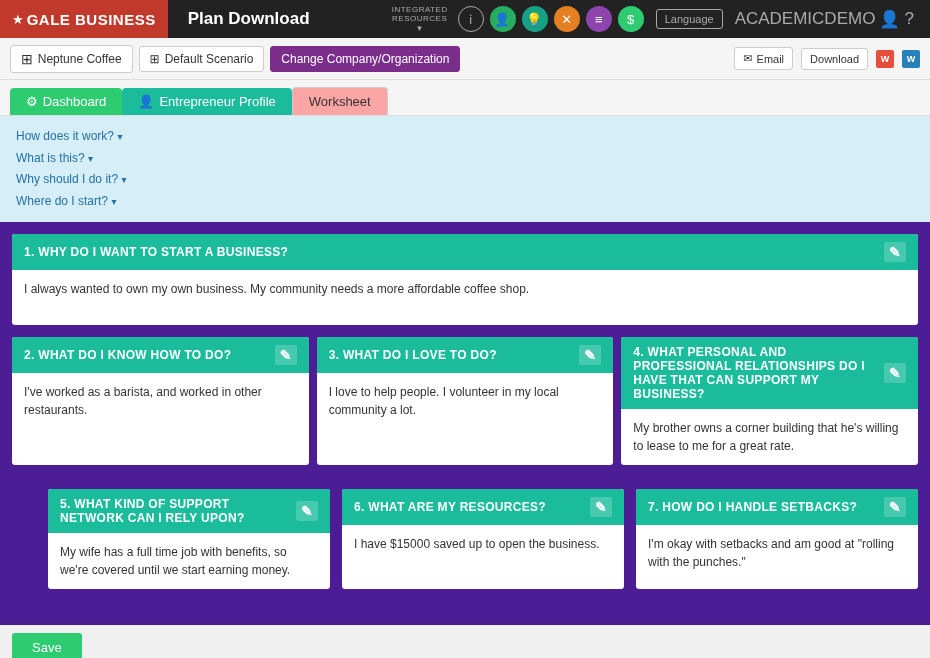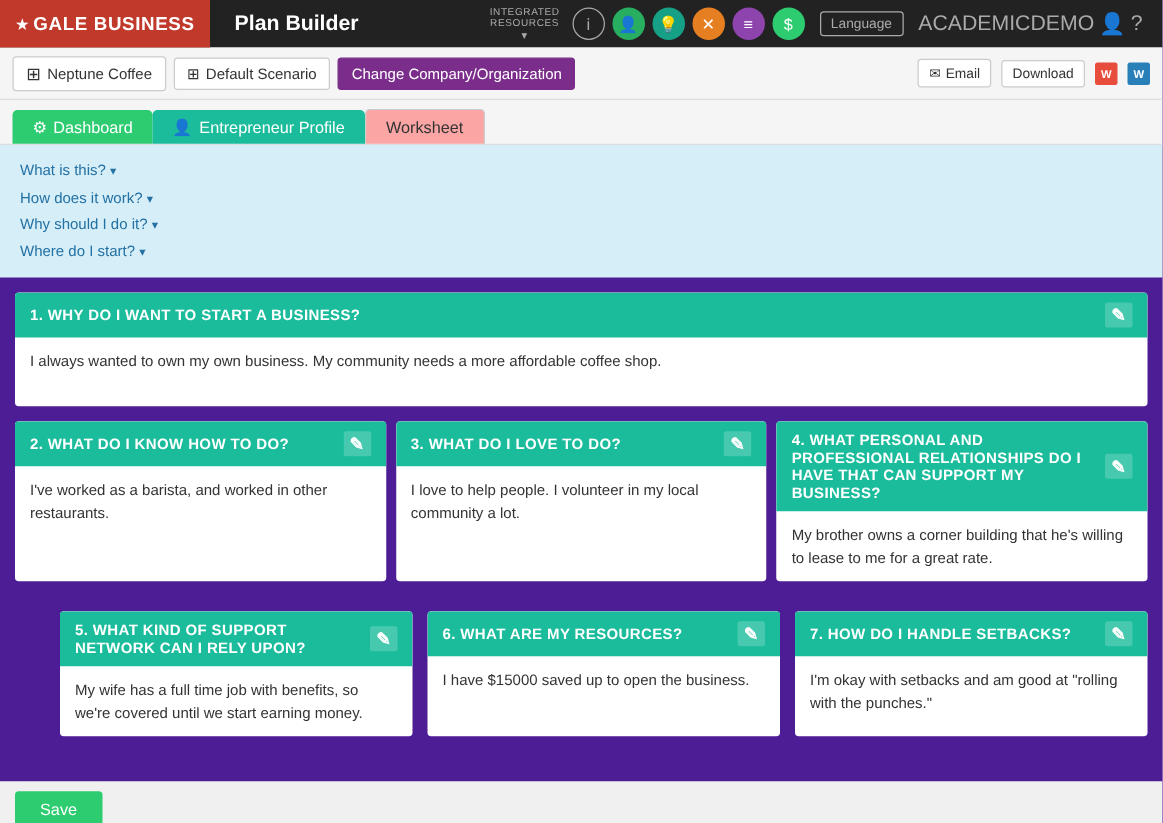--- a/index.html
+++ b/index.html
@@ -65,21 +65,21 @@
     .logo-star { color: white; font-size: 13px; margin-right: 3px; }
   </style>
 </head>
 <body>
 
 <div class="header">
   <div class="logo-section">
     <span class="logo-star">★</span>
     <span class="logo-text">GALE BUSINESS</span>
   </div>
-  <div class="plan-builder-title">Plan Builder</div>
+  <div class="plan-builder-title">Plan Download</div>
   <div class="header-icons">
     <div class="integrated-resources">
       <span style="font-size:8px;letter-spacing:0.5px;">INTEGRATED</span>
       <span style="font-size:8px;letter-spacing:0.5px;">RESOURCES</span>
       <span style="font-size:9px;color:#aaa;">▾</span>
     </div>
     <div class="header-icon circle" title="info">ℹ</div>
     <div class="header-icon green" title="person">👤</div>
     <div class="header-icon teal" title="lightbulb">💡</div>
     <div class="header-icon orange" title="target">✕</div>
@@ -127,22 +127,22 @@
   <button class="tab active-teal">
     <span>👤</span>
     <span>Entrepreneur Profile</span>
   </button>
   <button class="tab inactive">
     <span>Worksheet</span>
   </button>
 </div>
 
 <div class="info-box">
+  <a class="info-link"><span>How does it work?</span> <span class="arrow">▾</span></a>
   <a class="info-link"><span>What is this?</span> <span class="arrow">▾</span></a>
-  <a class="info-link"><span>How does it work?</span> <span class="arrow">▾</span></a>
   <a class="info-link"><span>Why should I do it?</span> <span class="arrow">▾</span></a>
   <a class="info-link"><span>Where do I start?</span> <span class="arrow">▾</span></a>
 </div>
 
 <div class="main-content">
 
   <div class="question-card-full">
     <div class="question-header">
       <span><span>1</span>. <span>WHY DO I WANT TO START A BUSINESS?</span></span>
       <span class="edit-icon">✎</span>

